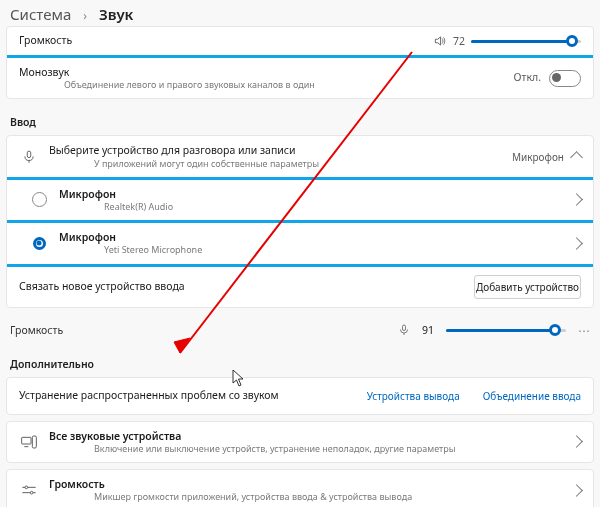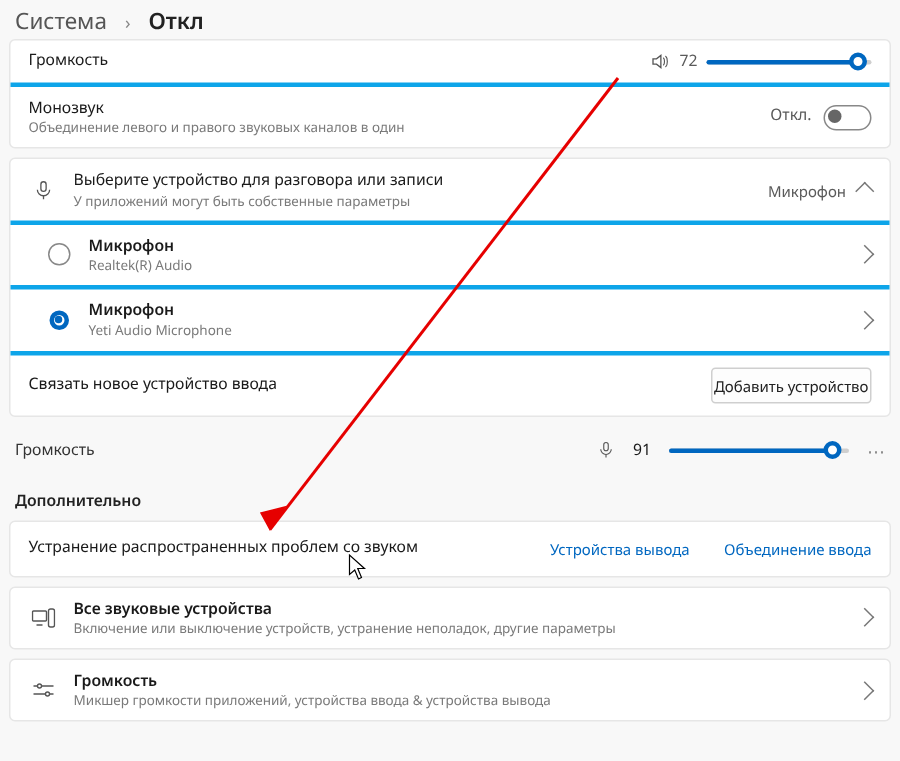--- a/index.html
+++ b/index.html
@@ -67,20 +67,21 @@
   }
   .row .title {
     font-size: 10.5px;
     color: #1a1a1a;
     line-height: 1.25;
   }
   .row .subtitle {
     font-size: 9px;
     color: #7a7a7a;
     line-height: 1.25;
+    margin-left: 45px;
   }
   .row .tail {
     display: flex;
     gap: 8px;
     color: #5a5a5a;
   }
   .section-header {
     font-size: 10.5px;
     font-weight: 600;
     padding: 10px 4px 6px 4px;
@@ -227,21 +228,21 @@
   }
 </style>
 </head>
 <body>
 
 <div class="page">
 
   <div class="breadcrumb">
     <span class="parent">Система</span>
     <span class="sep">›</span>
-    <span class="current">Откл</span>
+    <span class="current">Звук</span>
   </div>
 
   <div class="card" style="margin-top:-4px;">
     <div class="row" style="padding-top:4px;padding-bottom:4px;">
       <div class="main">
         <div class="title">Громкость</div>
       </div>
       <div class="tail" style="gap:6px;">
         <svg class="icon-svg" width="14" height="14" viewBox="0 0 24 24" fill="none">
           <path class="icon-color" d="M4 9v6h4l5 4V5L8 9H4z" stroke-width="1.5"></path>
@@ -266,32 +267,33 @@
       </div>
       <div class="tail">
         <span>Откл.</span>
         <div class="toggle">
             <div class="knob"></div>
           </div>
       </div>
     </div>
   </div>
 
+  <div class="section-header">Ввод</div>
   <div class="card">
     <div class="row">
       <div class="icon-slot">
         <svg class="icon-svg" width="14" height="16" viewBox="0 0 24 24" fill="none">
           <rect class="icon-color" x="9" y="2" width="6" height="11" rx="3" stroke-width="1.5"></rect>
           <path class="icon-color" d="M5 11a7 7 0 0 0 14 0" stroke-width="1.5"></path>
           <path class="icon-color" d="M12 18v4" stroke-width="1.5"></path>
         </svg>
       </div>
       <div class="main">
         <div class="title">Выберите устройство для разговора или записи</div>
-        <div class="subtitle">У приложений могут быть собственные параметры</div>
+        <div class="subtitle">У приложений могут один собственные параметры</div>
       </div>
       <div class="tail">
         <span style="font-size:10px;">Микрофон</span>
         <div class="chevron up"></div>
       </div>
     </div>
 
     <div class="row divider-top sub-indent">
       <div class="icon-slot">
           <div class="radio-empty"></div>
@@ -304,21 +306,21 @@
           <div class="chevron"></div>
         </div>
     </div>
 
     <div class="row divider-top sub-indent">
       <div class="icon-slot">
           <div class="radio-selected"></div>
         </div>
       <div class="main">
         <div class="title" style="font-weight:600">Микрофон</div>
-        <div class="subtitle">Yeti Audio Microphone</div>
+        <div class="subtitle">Yeti Stereo Microphone</div>
       </div>
       <div class="tail">
           <div class="chevron"></div>
         </div>
     </div>
 
     <div class="row divider-top">
       <div class="main">
         <div class="title">Связать новое устройство ввода</div>
       </div>

